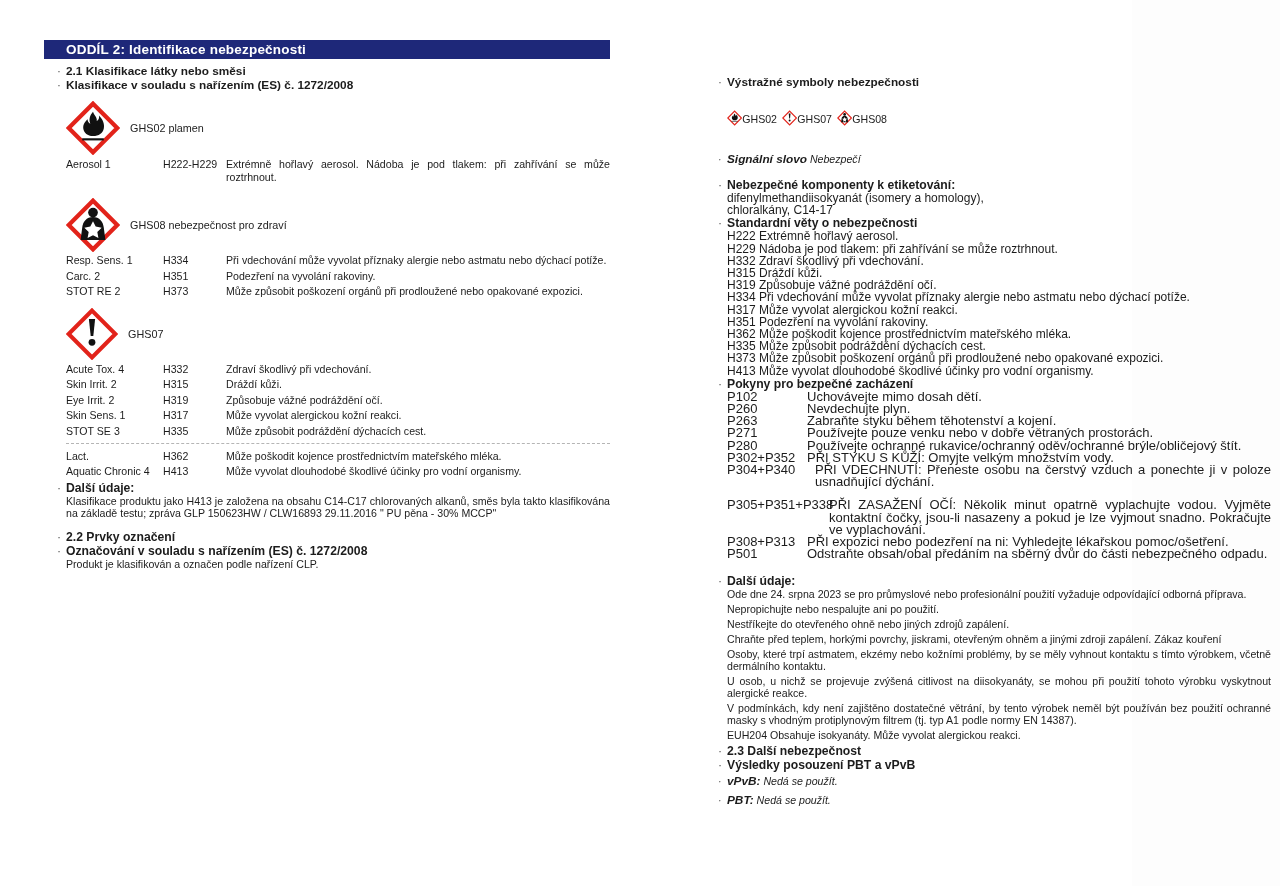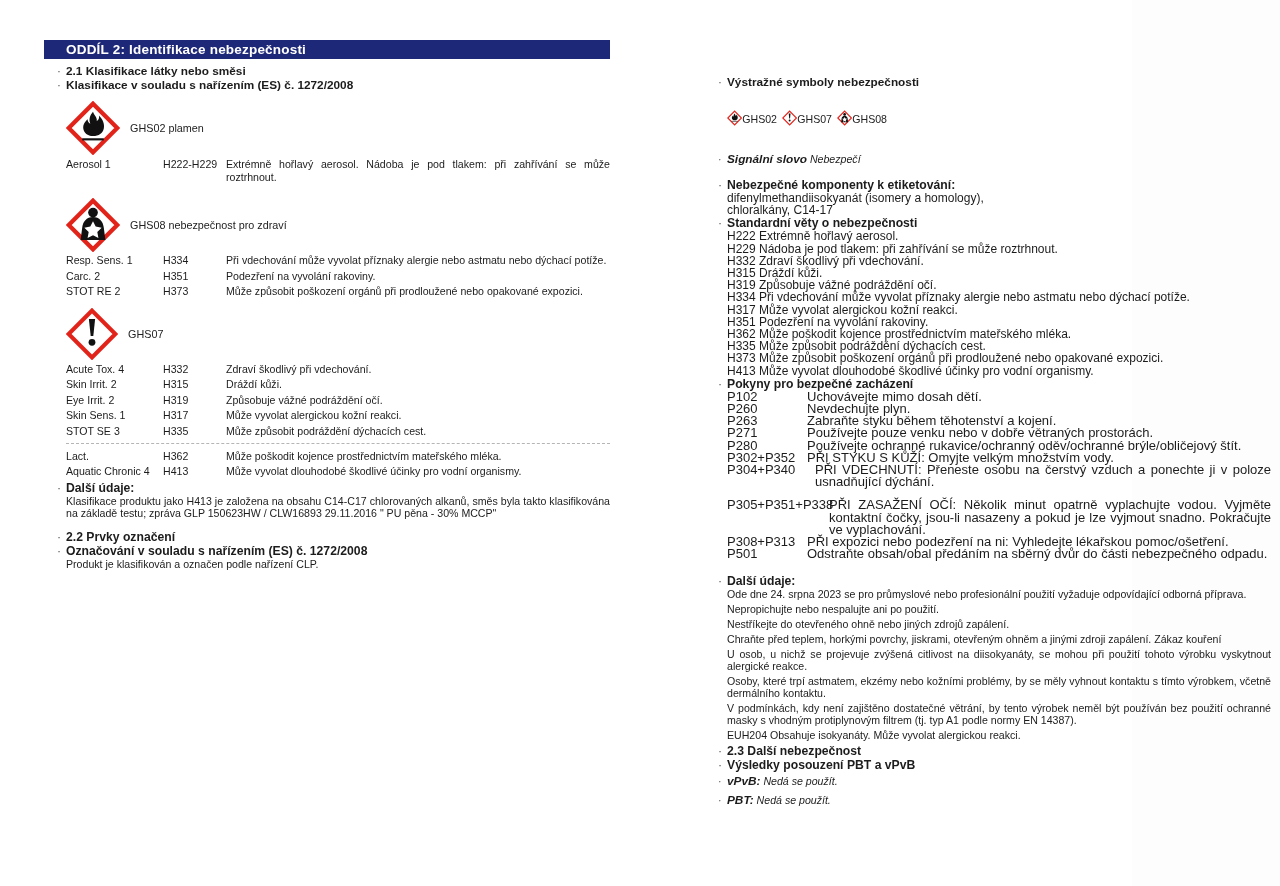--- a/index.html
+++ b/index.html
@@ -267,22 +267,22 @@
         <span class="pc">P501</span>
         <span class="pt">Odstraňte obsah/obal předáním na sběrný dvůr do části nebezpečného odpadu.</span>
       </div>
 
       <div class="gap14"></div>
       <div class="h2 dot">Další údaje:</div>
       <div class="rpara">Ode dne 24. srpna 2023 se pro průmyslové nebo profesionální použití vyžaduje odpovídající odborná příprava.</div>
       <div class="rpara">Nepropichujte nebo nespalujte ani po použití.</div>
       <div class="rpara">Nestříkejte do otevřeného ohně nebo jiných zdrojů zapálení.</div>
       <div class="rpara">Chraňte před teplem, horkými povrchy, jiskrami, otevřeným ohněm a jinými zdroji zapálení. Zákaz kouření</div>
+      <div class="rpara">Osoby, které trpí astmatem, ekzémy nebo kožními problémy, by se měly vyhnout kontaktu s tímto výrobkem, včetně dermálního kontaktu.</div>
       <div class="rpara">U osob, u nichž se projevuje zvýšená citlivost na diisokyanáty, se mohou při použití tohoto výrobku vyskytnout alergické reakce.</div>
-      <div class="rpara">Osoby, které trpí astmatem, ekzémy nebo kožními problémy, by se měly vyhnout kontaktu s tímto výrobkem, včetně dermálního kontaktu.</div>
       <div class="rpara">V podmínkách, kdy není zajištěno dostatečné větrání, by tento výrobek neměl být používán bez použití ochranné masky s vhodným protiplynovým filtrem (tj. typ A1 podle normy EN 14387).</div>
       <div class="rpara">EUH204 Obsahuje isokyanáty. Může vyvolat alergickou reakci.</div>
 
       <div class="h2 dot">2.3 Další nebezpečnost</div>
       <div class="h2 dot">Výsledky posouzení PBT a vPvB</div>
       <div class="inline-pair dot">
         <b>vPvB:</b>
         <span>Nedá se použít.</span>
       </div>
       <div class="inline-pair dot">

